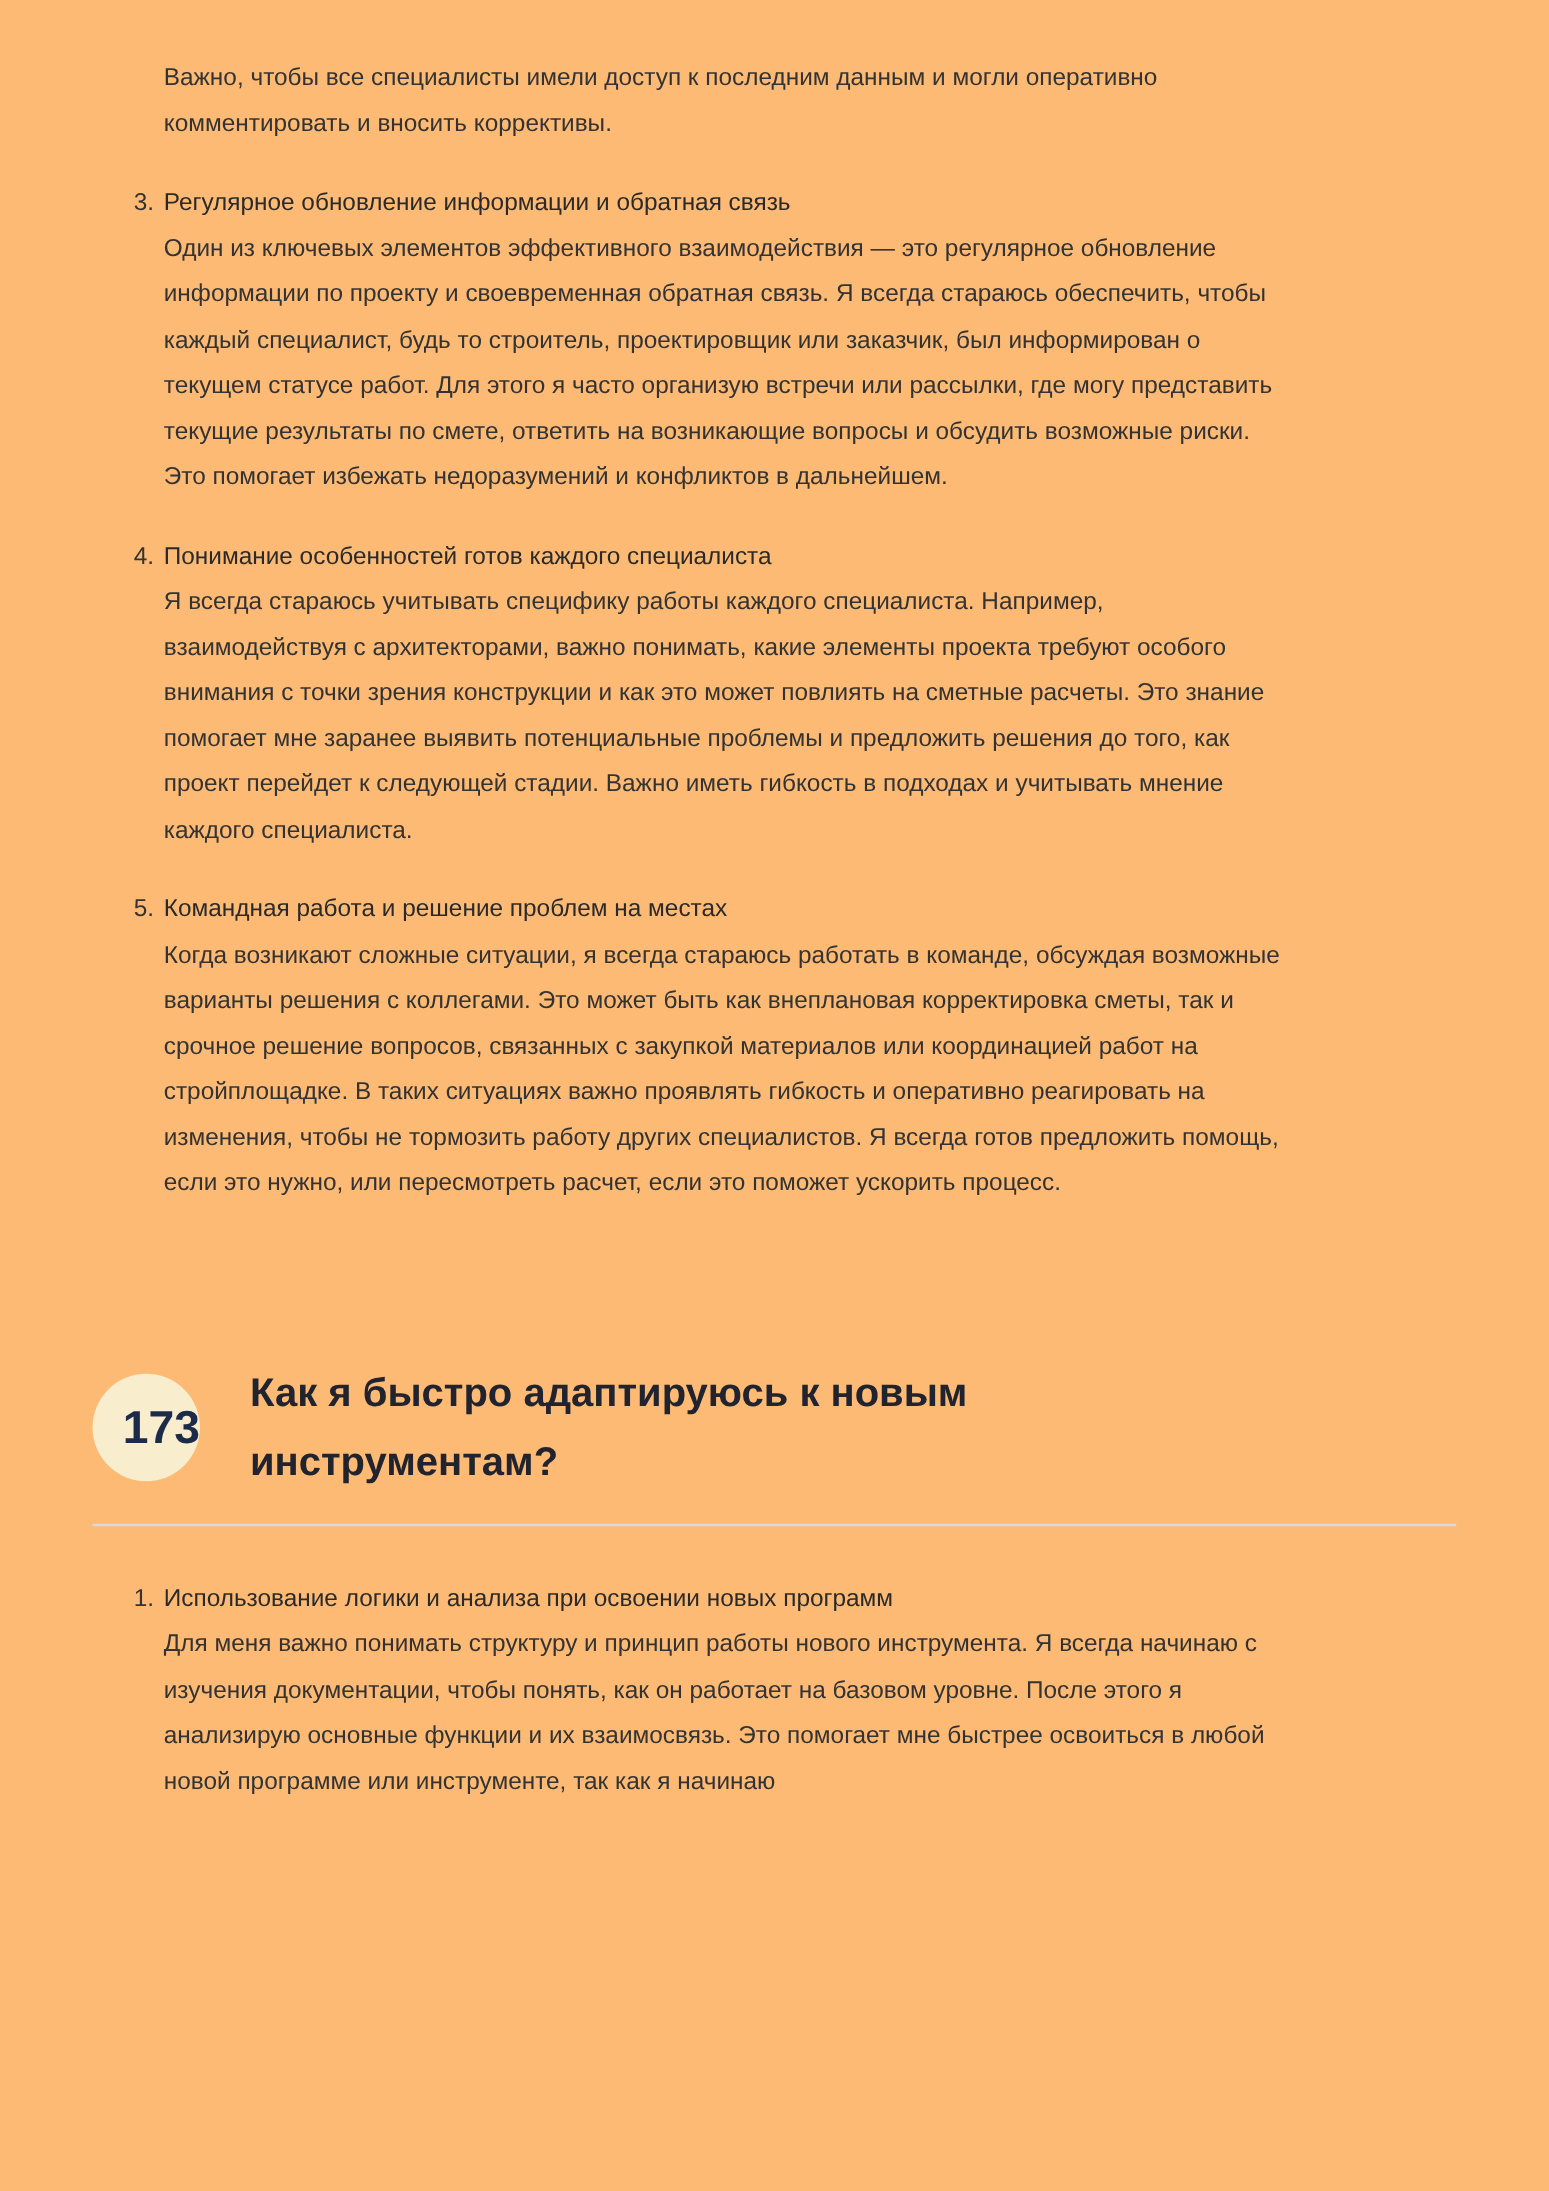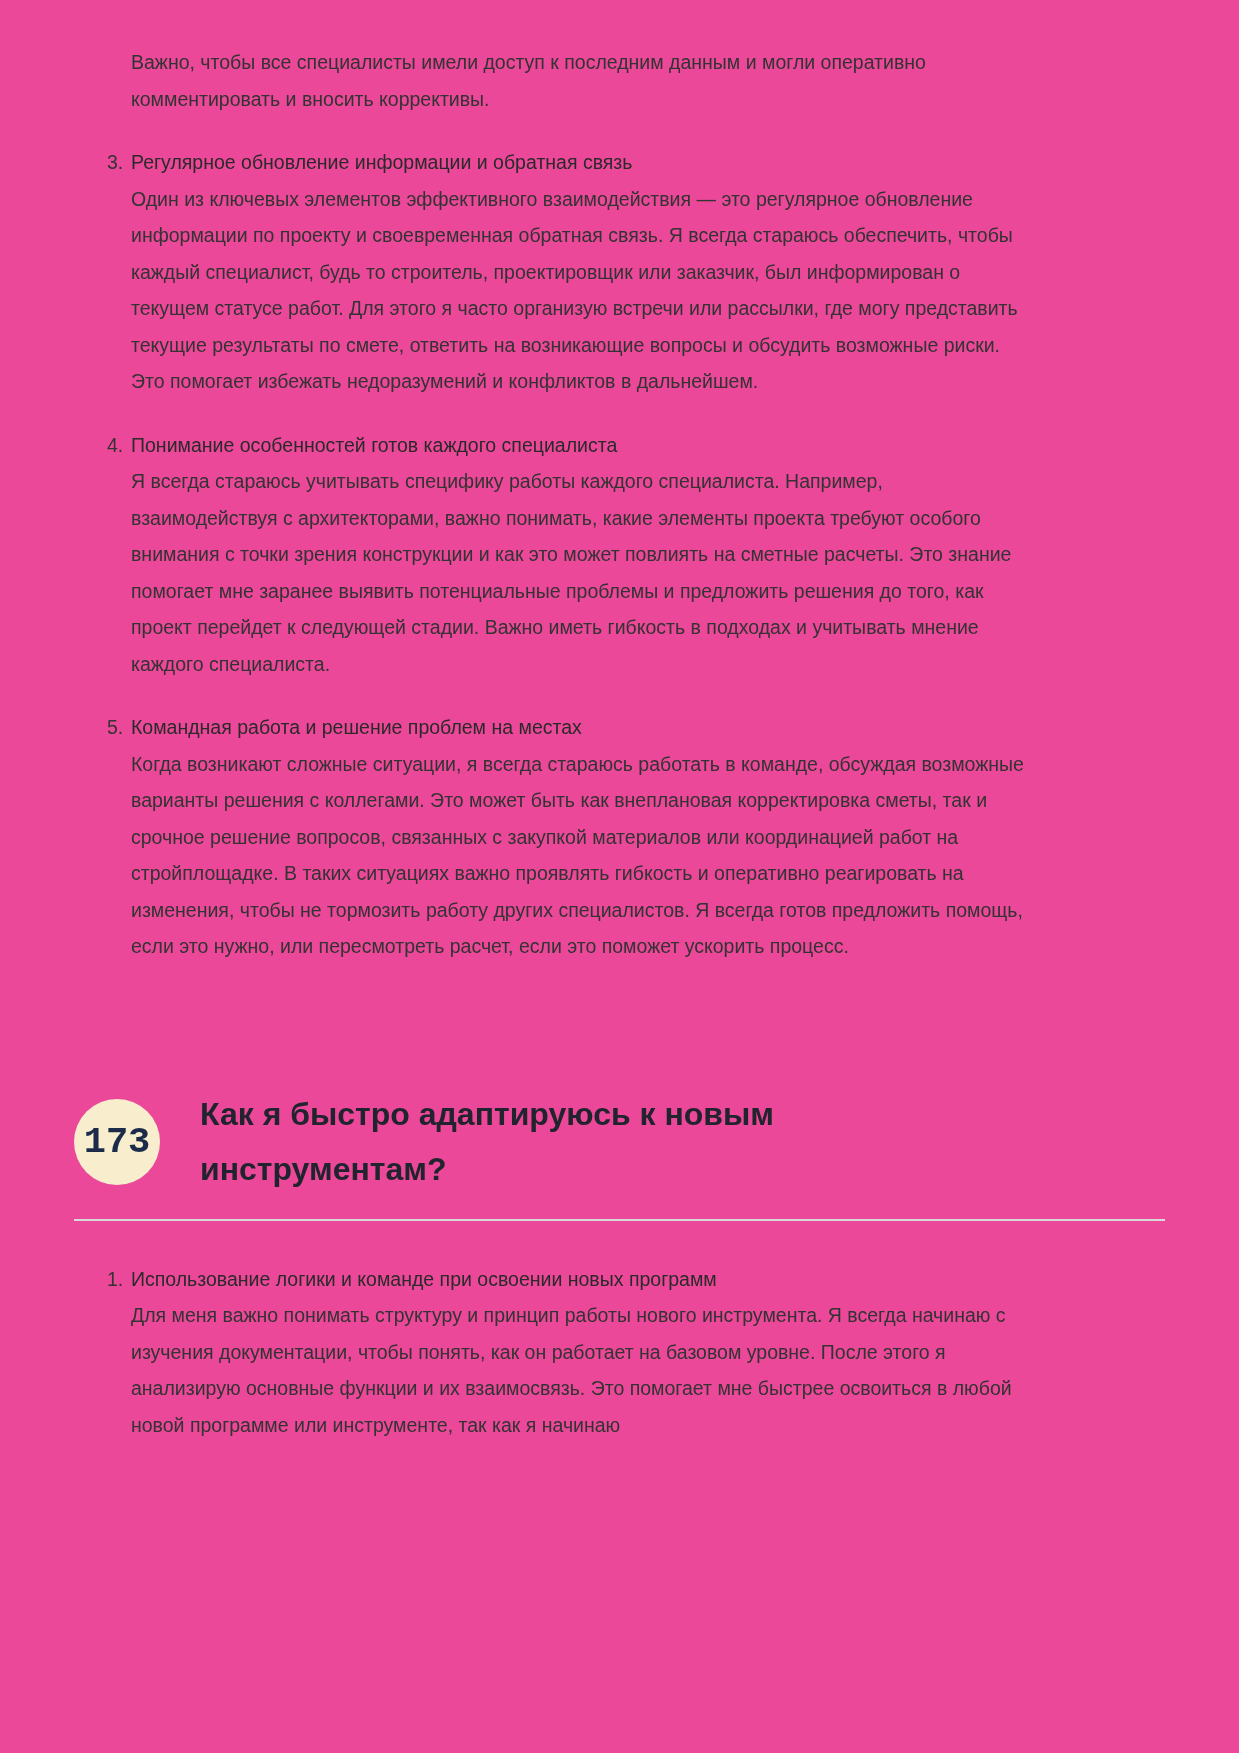--- a/index.html
+++ b/index.html
@@ -2,21 +2,21 @@
 <html lang="ru"><head>
 <meta charset="utf-8">
 <style>
   * { margin: 0; padding: 0; box-sizing: border-box; }
   html, body { background: #ffffff; }
   .page {
     position: relative;
     width: 1239px;
     min-height: 1753px;
     margin: 0 auto;
-    background: #ec4899;
+    background: #fdba74;
     font-family: "Liberation Sans", sans-serif;
     color: #333333;
     padding: 44px 74px 60px 74px;
   }
   .text-area {
     padding-left: 33px;
     width: 960px;
   }
   .para, .item-heading, .item-body, .num {
     font-size: 19.5px;
@@ -50,22 +50,21 @@
     width: 1091px;
   }
   .badge {
     flex: 0 0 86px;
     width: 86px;
     height: 86px;
     border-radius: 50%;
     background: #f8edcd;
     display: flex;
     align-items: center;
-    justify-content: center;
-    font-family: Liberation Mono, monospace;
+    justify-content: flex-end;
   }
   .badge span {
     font-size: 37px;
     font-weight: 700;
     color: #1c2b4a;
   }
   .section-title {
     margin-left: 40px;
     max-width: 660px;
     font-size: 32px;
@@ -127,21 +126,21 @@
   </div>
 
   <hr class="divider">
 
   <div class="text-area second-list">
     <div class="list">
 
       <div class="list-item">
         <span class="num">1.</span>
         <div class="item-content">
-          <p class="item-heading">Использование логики и команде при освоении новых программ</p>
+          <p class="item-heading">Использование логики и анализа при освоении новых программ</p>
           <p class="item-body">Для меня важно понимать структуру и принцип работы нового инструмента. Я всегда начинаю с изучения документации, чтобы понять, как он работает на базовом уровне. После этого я анализирую основные функции и их взаимосвязь. Это помогает мне быстрее освоиться в любой новой программе или инструменте, так как я начинаю</p>
         </div>
       </div>
 
     </div>
   </div>
 
 </div>
 
 </body></html>

